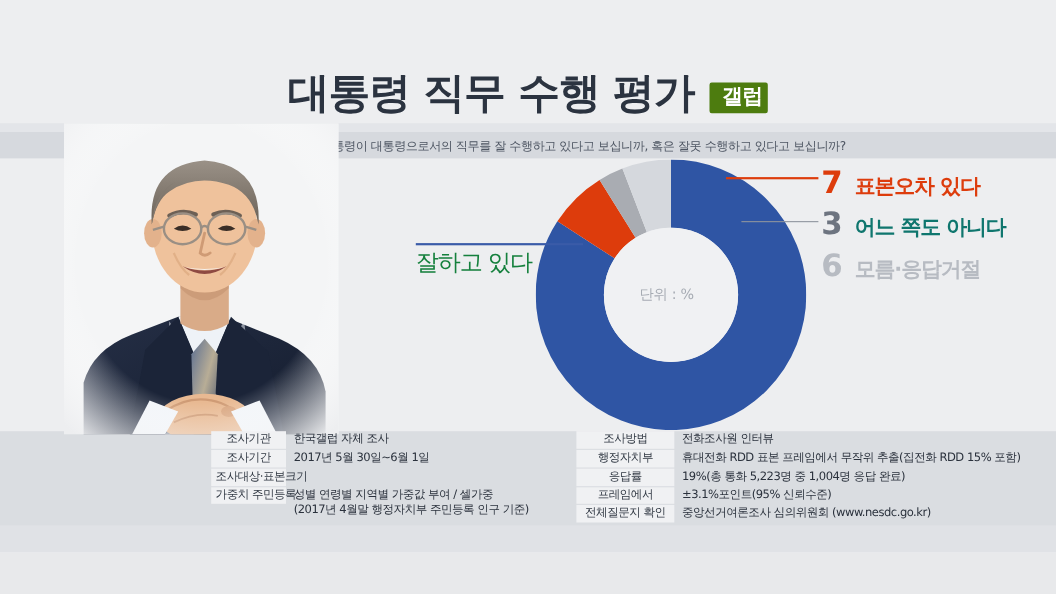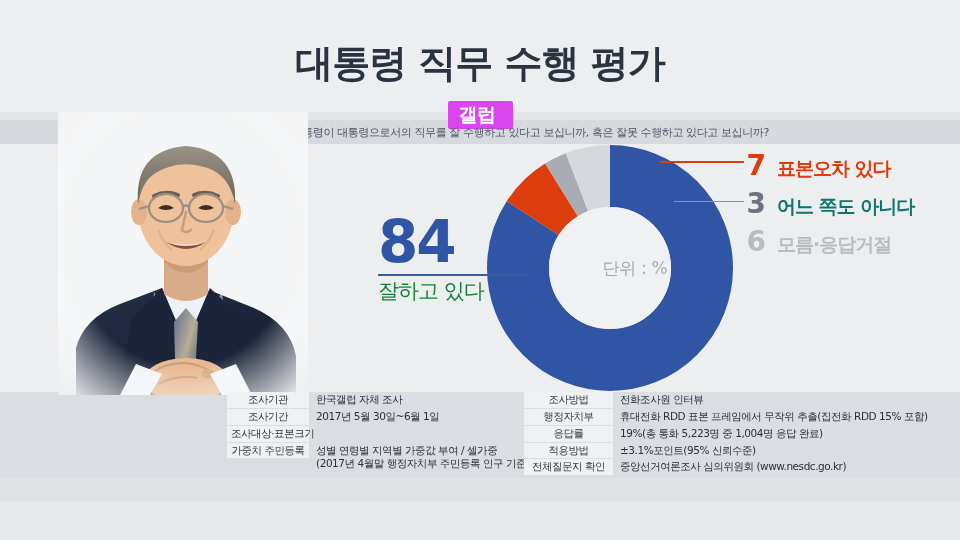--- a/index.html
+++ b/index.html
@@ -60,37 +60,36 @@
   
   .title-wrap {
     position: absolute;
     left: 0; top: 58px;
     width: 960px;
     height: 52px;
     display: flex;
     align-items: center;
     justify-content: center;
     gap: 14px;
-    flex-direction: column;
   }
   .main-title {
     font-size: 38px;
     font-weight: bold;
     color: #2b3340;
     letter-spacing: -1px;
     line-height: 1;
     white-space: nowrap;
   }
   .brand-badge {
-    background: #d946ef;
+    background: #4d7c0f;
     color: #ffffff;
     font-size: 19px;
     font-weight: bold;
     letter-spacing: -0.5px;
-    padding: 4px 17px 5px 11px;
+    padding: 4px 5px 5px 11px;
     border-radius: 2px;
     line-height: 1;
     position: relative;
     top: 5px;
   }
 
   
   .question {
     position: absolute;
     left: 0; top: 120px;
@@ -120,28 +119,28 @@
     position: absolute;
     left: 487px;
     top: 145px;
     width: 246px;
     height: 246px;
   }
   .donut svg { display: block; }
 
   .donut-center-label {
     position: absolute;
-    left: 512px;
+    left: 483px;
     top: 145px;
     width: 246px;
     height: 246px;
     display: flex;
     align-items: center;
     justify-content: center;
-    font-size: 17px;
+    font-size: 13px;
     color: #a6abb3;
     letter-spacing: -0.3px;
     pointer-events: none;
   }
 
   
   .main-figure {
     position: absolute;
     left: 378px;
     top: 216px;
@@ -239,21 +238,21 @@
     flex: 0 0 auto;
     font-size: 10.5px;
     white-space: nowrap;
   }
   .ftable .fval {
     padding: 1px 0 1px 7px;
     color: #2a313c;
     white-space: pre-line;
   }
   #ftable-left  { left: 192px; top: 392px; }
-  #ftable-left  .fkey { width: 82px; margin-left: 35px; }
+  #ftable-left  .fkey { width: 68px; }
   #ftable-right { left: 524px; top: 392px; }
   #ftable-right .fkey { width: 89px; }
 </style>
 </head>
 <body>
 
 <div id="stage">
 
   <div class="bg-base"></div>
   <div class="band-q-top"></div>
@@ -362,21 +361,20 @@
         <circle cx="123" cy="123" r="92" stroke="#a9acb2" stroke-dasharray="17.34 578.05" stroke-dashoffset="-526.02"></circle>
 
         <circle cx="123" cy="123" r="92" stroke="#d5d8dd" stroke-dasharray="34.68 578.05" stroke-dashoffset="-543.36"></circle>
       </g>
       <circle cx="123" cy="123" r="61" fill="#f0f1f3"></circle>
     </svg>
   </div>
   <div class="donut-center-label">단위 : %</div>
 
   <div class="main-figure">
-    <div class="main-number">84</div>
     <div class="main-rule"></div>
     <div class="main-caption">잘하고 있다</div>
   </div>
 
   <div class="leader" id="leader-bad"></div>
   <div class="leader" id="leader-none"></div>
 
   <div class="legend-row" id="legend-bad">
     <span class="num">7</span>
     <span class="lbl">표본오차 있다</span>
@@ -416,21 +414,21 @@
     </div>
     <div class="frow">
       <span class="fkey">행정자치부</span>
       <span class="fval">휴대전화 RDD 표본 프레임에서 무작위 추출(집전화 RDD 15% 포함)</span>
     </div>
     <div class="frow">
       <span class="fkey">응답률</span>
       <span class="fval">19%(총 통화 5,223명 중 1,004명 응답 완료)</span>
     </div>
     <div class="frow">
-      <span class="fkey">적용방법</span>
+      <span class="fkey">프레임에서</span>
       <span class="fval">±3.1%포인트(95% 신뢰수준)</span>
     </div>
     <div class="frow">
       <span class="fkey">전체질문지 확인</span>
       <span class="fval">중앙선거여론조사 심의위원회 (www.nesdc.go.kr)</span>
     </div>
   </div>
 
 </div>
 

